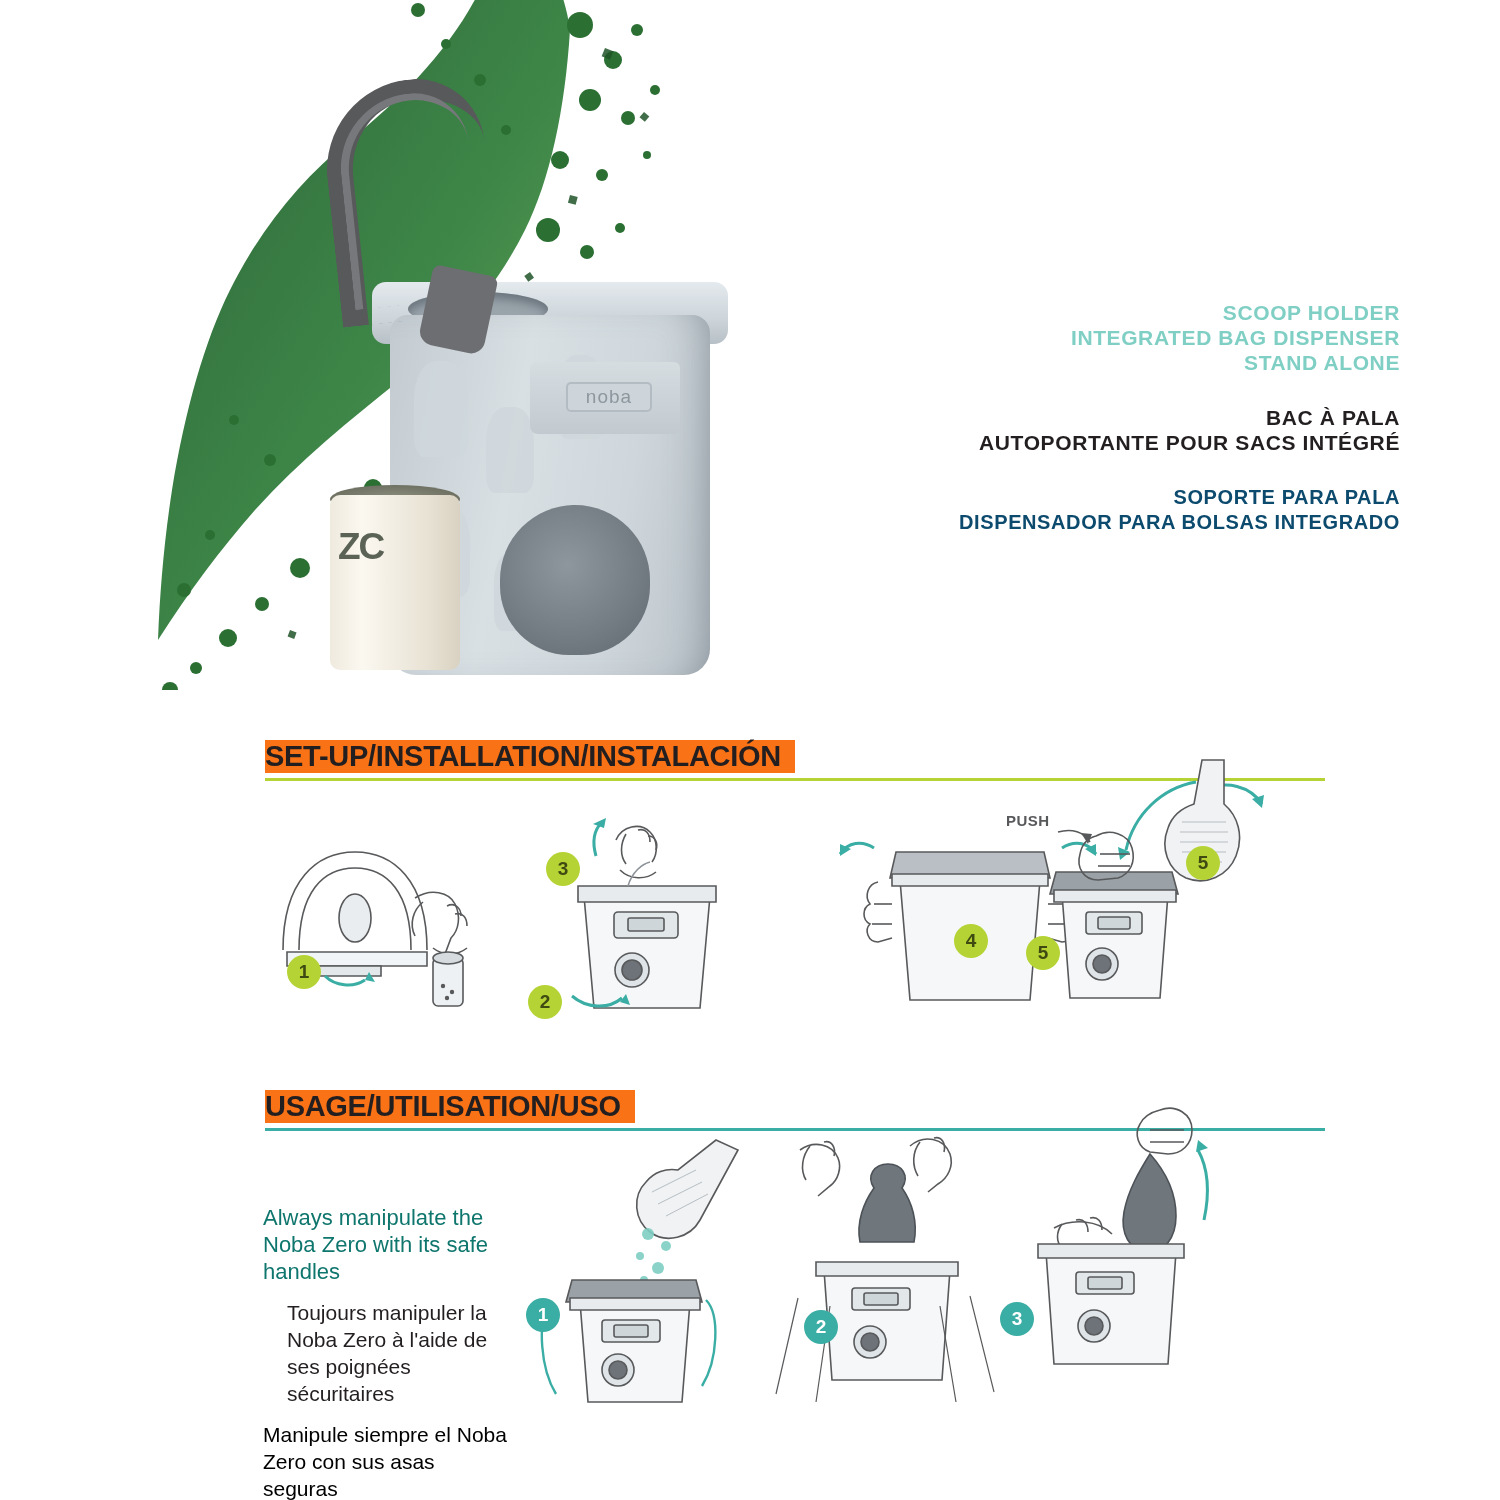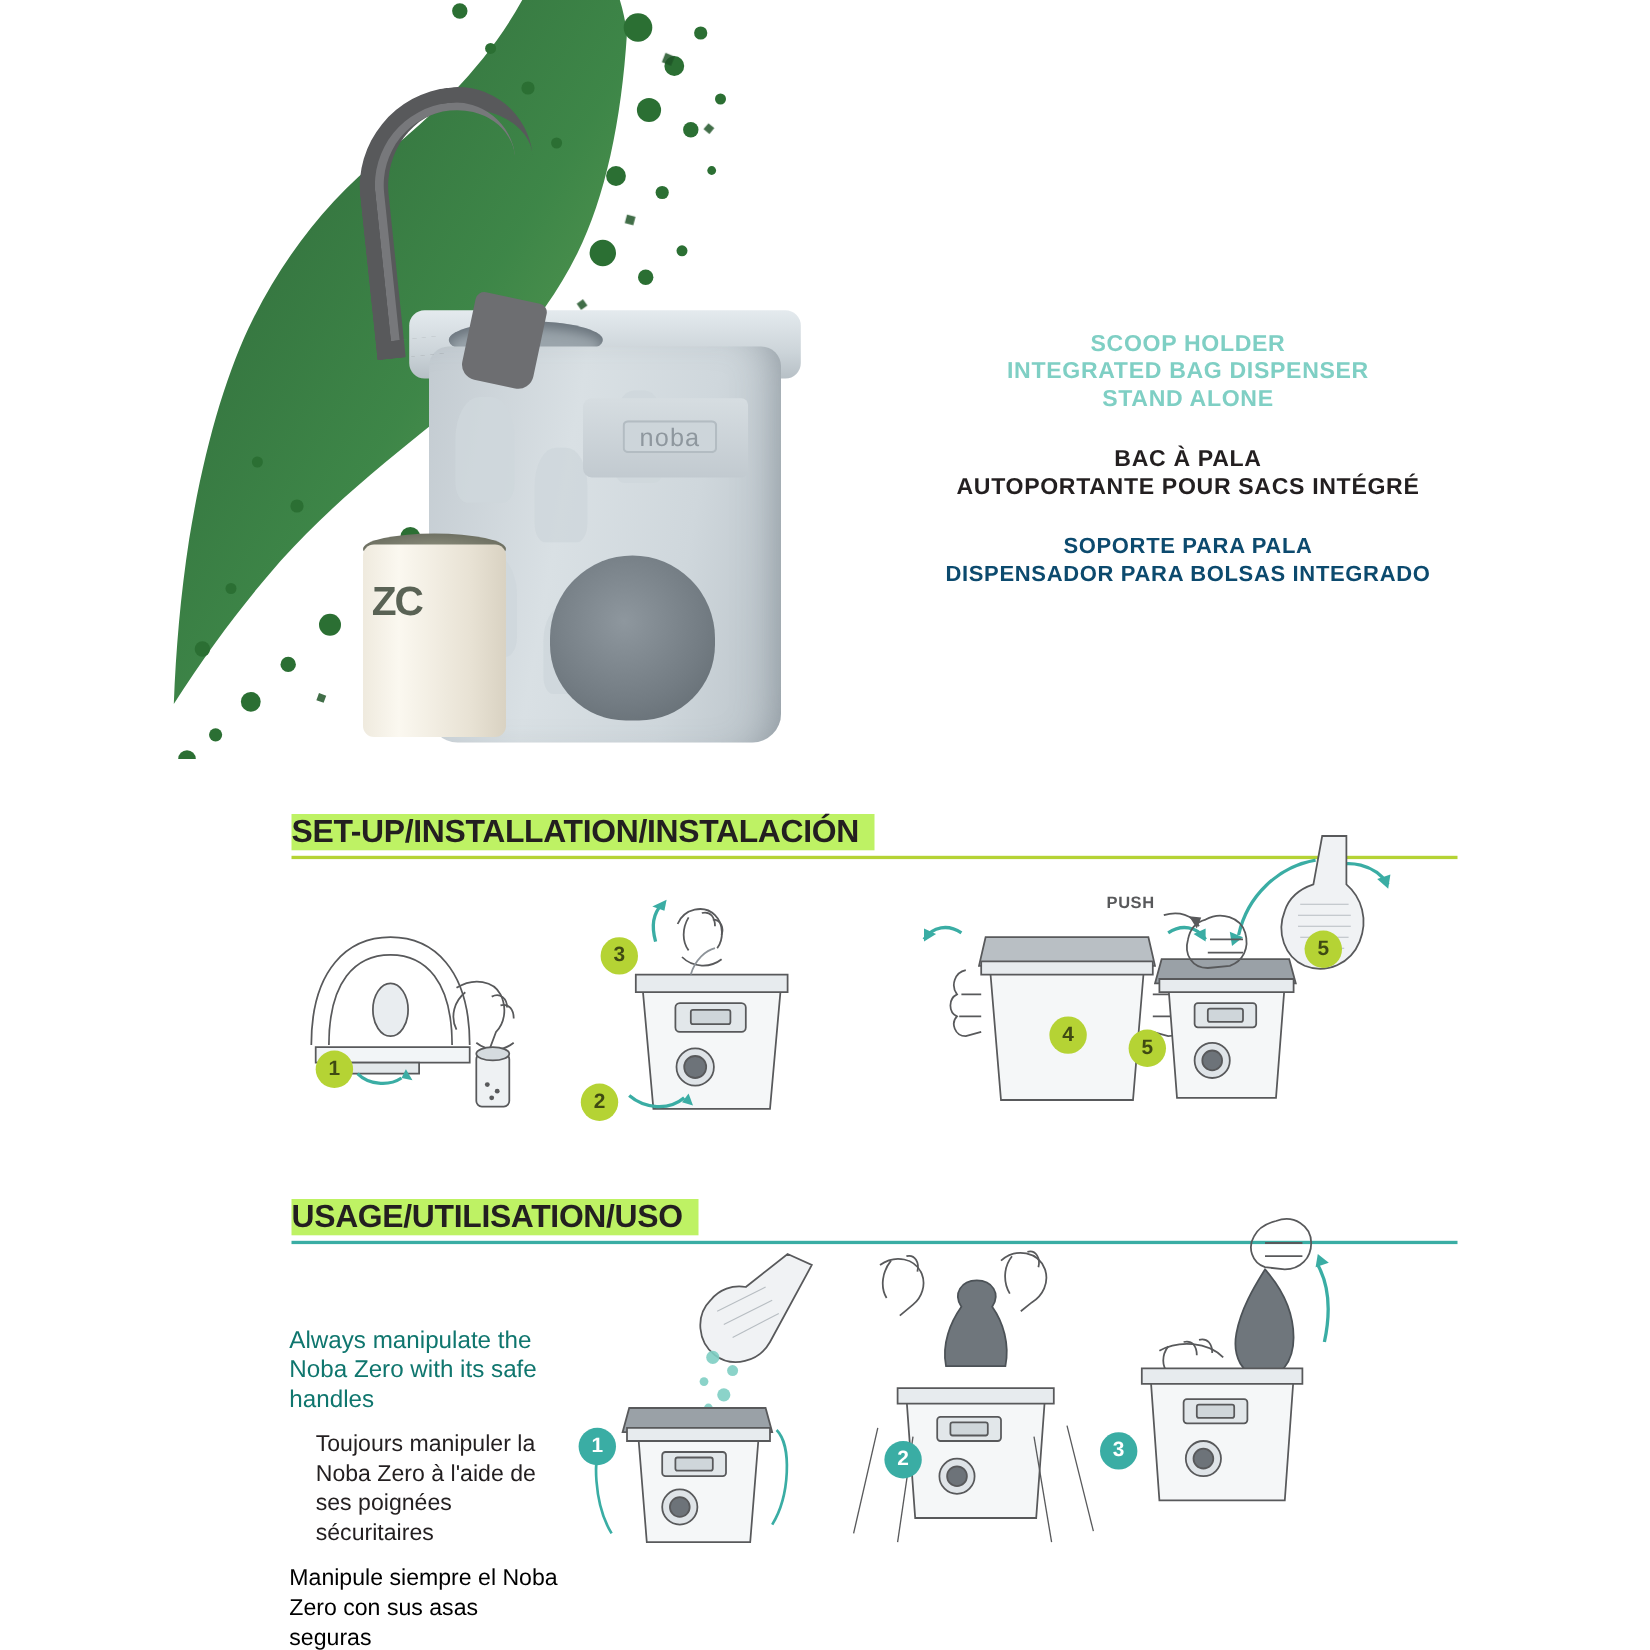--- a/index.html
+++ b/index.html
@@ -67,21 +67,21 @@
   .bin-label-plate {
     position: absolute; left: 200px; top: 292px; width: 150px; height: 72px;
     background: linear-gradient(180deg,#d6dde1,#c2cad0);
     border-radius: 8px 6px 6px 8px;
   }
   .bin-logo {
     position: absolute; left: 236px; top: 312px; width: 86px; height: 30px;
     border-radius: 5px;
     background: #cdd5da;
     box-shadow: inset 0 0 0 2px #b3bcc2;
-    color: #8e979e; font-size: 23px; letter-spacing: 1px;
+    color: #8e979e; font-size: 19px; letter-spacing: 1px;
     display: flex; align-items: center; justify-content: center;
     font-family: "Liberation Sans", sans-serif;
   }
   .bin-door {
     position: absolute; left: 170px; top: 435px; width: 150px; height: 150px;
     background: radial-gradient(circle at 45% 40%, #8e979e 0%, #737c83 60%, #5f686e 100%);
     border-radius: 50% 50% 46% 46%;
   }
   .bin-door-lip {
     position: absolute; left: 158px; top: 425px; width: 174px; height: 172px;
@@ -104,36 +104,36 @@
     border-radius: 50%;
   }
   .bagroll-print {
     position: absolute; left: 8px; top: 455px; width: 114px; height: 120px;
     color: #3f4a3c; font-weight: bold; font-size: 37px; line-height: 44px;
     letter-spacing: -2px; overflow: hidden; opacity: .85;
     font-family: "Liberation Sans", sans-serif;
   }
 
   
-  .hero-text { position: absolute; left: 760px; top: 300px; width: 640px; text-align: center; }
+  .hero-text { position: absolute; left: 760px; top: 300px; width: 640px; text-align: right; }
   .hero-block { margin-bottom: 30px; }
   .hero-line { font-weight: bold; letter-spacing: .6px; }
   .block-en .hero-line { color: #7fcfc4; font-size: 21px; line-height: 25px; }
   .block-fr .hero-line { color: #231f20; font-size: 21px; line-height: 25px; }
   .block-es .hero-line { color: #0c4a6e; font-size: 20px; line-height: 25px; }
 
   
   .section { position: absolute; left: 0; width: 1500px; }
   #setup  { top: 740px; height: 300px; }
   #usage  { top: 1090px; height: 340px; }
 
   .sec-title {
     position: absolute; left: 265px; top: 0;
     font-size: 29px; font-weight: bold; color: #231f20; letter-spacing: -.3px;
-    background: #bef264; padding-right: 14px; z-index: 3;
+    background: #f97316; padding-right: 14px; z-index: 3;
   }
   .sec-rule { position: absolute; left: 265px; height: 3px; top: 38px; }
   #setup .sec-rule { width: 1060px; background: #b5d334; }
   #usage .sec-rule { width: 1060px; background: #3aada4; }
 
   
   .badge {
     position: absolute; width: 34px; height: 34px; border-radius: 50%;
     color: #fff; font-weight: bold; font-size: 19px;
     display: flex; align-items: center; justify-content: center; z-index: 5;

